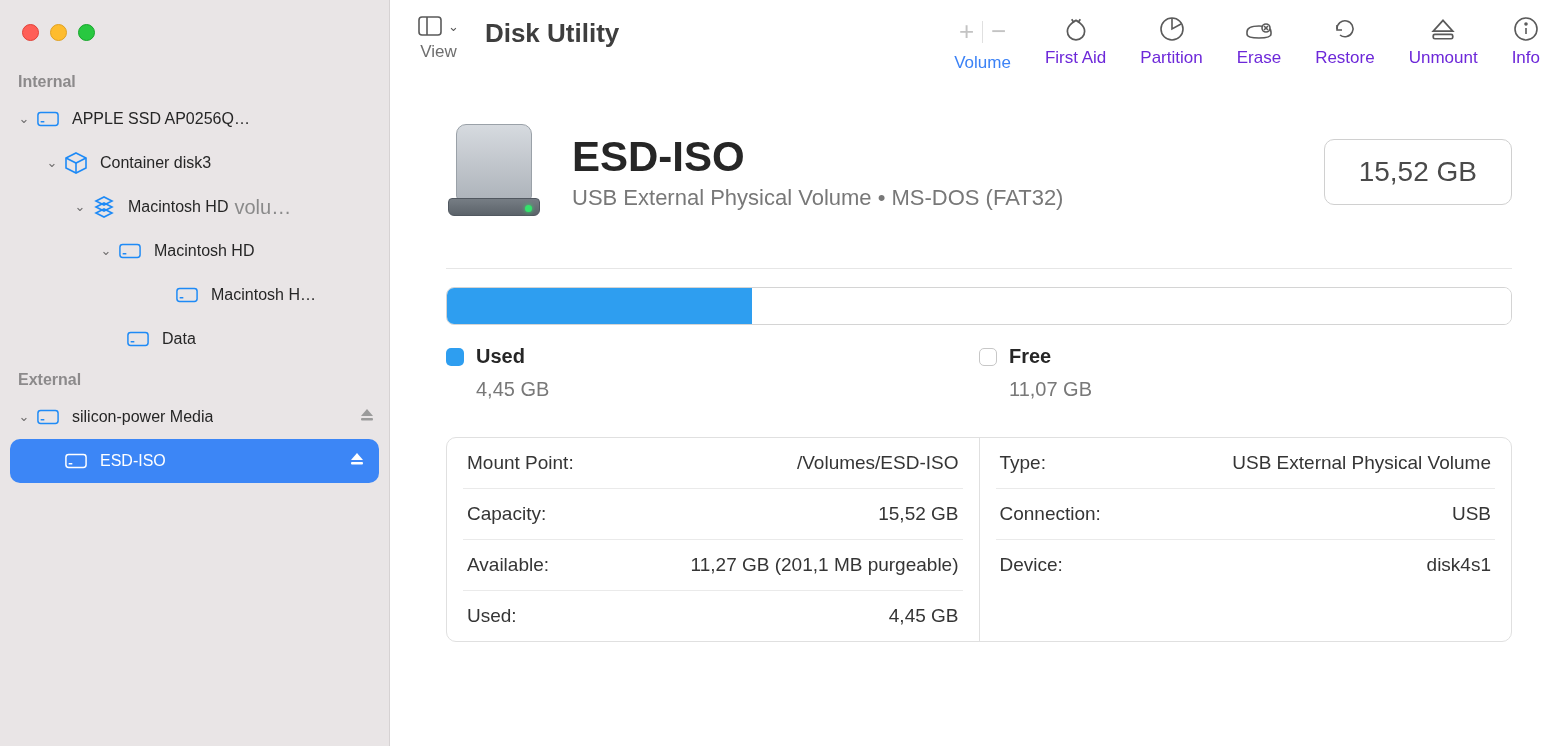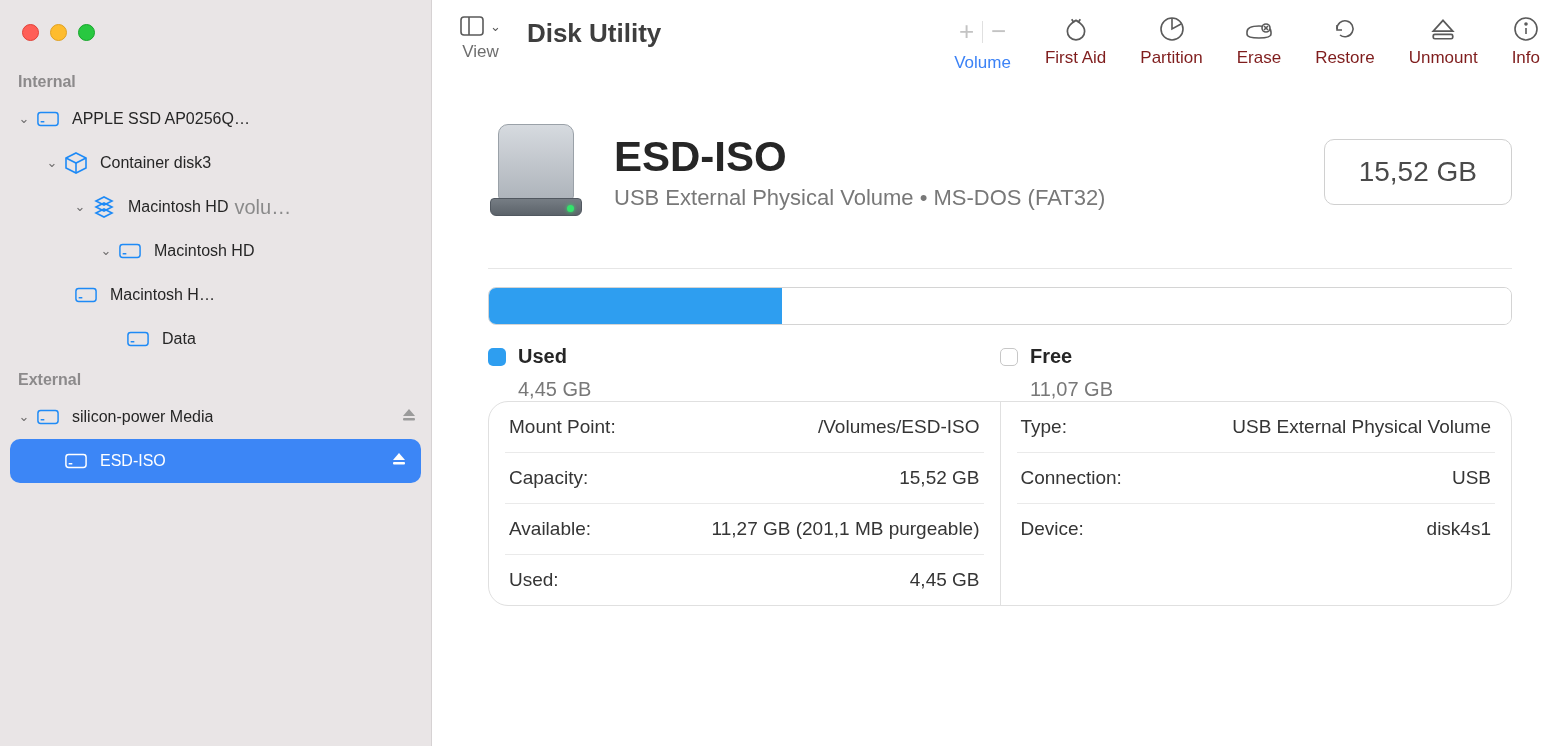--- a/index.html
+++ b/index.html
@@ -1,21 +1,21 @@
 <!DOCTYPE html>
 <html><head>
 <meta charset="utf-8">
 <style>
   * { box-sizing: border-box; margin: 0; padding: 0; }
   html, body { height: 100%; width: 100%; font-family: -apple-system, "Helvetica Neue", Arial, sans-serif; }
   body { display: flex; background: #fff; color: #333; font-size: 19px; }
 
   
   .sidebar {
-    width: 432px;
+    width: 390px;
     background: #e9e5e6;
     border-right: 1px solid #d6d2d3;
     padding-top: 18px;
     flex-shrink: 0;
     height: 100%;
     overflow: hidden;
   }
   .traffic-lights { display: flex; gap: 11px; padding: 6px 0 22px 22px; }
   .tl { width: 17px; height: 17px; border-radius: 50%; }
   .tl-close { background: #ff5f57; border: 1px solid #e14138; }
@@ -63,21 +63,21 @@
   .tree-label { font-size: 16px; color: #262626; overflow: hidden; text-overflow: ellipsis; }
   .tree-row.selected .tree-label { color: #fff; }
   .tree-sublabel { font-size: 20px; color: #8a8a8a; margin-left: 6px; }
   .eject { margin-left: auto; color: #9b9b9b; }
   .tree-row.selected .eject { color: #fff; }
 
   .indent-0 { padding-left: 14px; }
   .indent-1 { padding-left: 42px; }
   .indent-2 { padding-left: 70px; }
   .indent-3 { padding-left: 96px; }
-  .indent-4 { padding-left: 72px; }
+  .indent-4 { padding-left: 114px; justify-content: center; }
   .indent-3x { padding-left: 124px; }
   .tree-row.selected.indent-1 { padding-left: 32px; }
 
   
   .main { flex: 1; display: flex; flex-direction: column; height: 100%; }
   .toolbar {
     height: 82px;
     display: flex;
     align-items: flex-start;
     padding: 16px 28px 0 28px;
@@ -85,21 +85,21 @@
   .tb-left { display: flex; align-items: flex-start; gap: 26px; }
   .tb-view { display: flex; flex-direction: column; align-items: center; gap: 6px; }
   .tb-view-top { display: flex; align-items: center; gap: 6px; color: #5a5a5a; font-size: 24px; }
   .tb-view-top svg { width: 24px; height: 20px; stroke: #5a5a5a; }
   .tb-view-label { color: #6e6e6e; font-size: 17px; text-align: right; }
   .tb-title { font-size: 26px; font-weight: 700; color: #3e3e3e; margin-top: 2px; }
 
   .tb-right { margin-left: auto; display: flex; gap: 34px; }
   .tb-item { display: flex; flex-direction: column; align-items: center; gap: 6px; cursor: default; }
   .tb-item svg { width: 28px; height: 26px; stroke: #5a5a5a; fill: none; stroke-width: 1.6; }
-  .tb-item-label { color: #7f1d1d; font-size: 17px; }
+  .tb-item-label { color: #6d28d9; font-size: 17px; }
   .tb-item.disabled .tb-item-label { color: #3b82f6; }
   .tb-vol { display: flex; align-items: center; gap: 8px; color: #c3c3c3; font-size: 26px; }
   .tb-vol .sep { width: 1px; height: 22px; background: #e0e0e0; }
 
   .content { padding: 42px 56px 0 56px; flex: 1; overflow: auto; }
 
   .header-row { display: flex; align-items: center; gap: 30px; padding-bottom: 48px; border-bottom: 1px solid #e6e6e6; }
   .drive-img { width: 96px; height: 96px; position: relative; }
   .drive-body {
     position: absolute; left: 10px; right: 10px; top: 0; bottom: 20px;
@@ -144,22 +144,23 @@
   .usage-legend { display: flex; margin-top: 20px; gap: 0; }
   .legend-col { flex: 1; display: flex; flex-direction: column; gap: 10px; }
   .legend-top { display: flex; align-items: center; gap: 12px; }
   .legend-sq { width: 18px; height: 18px; border-radius: 5px; }
   .legend-sq.used { background: #2e9ef0; }
   .legend-sq.free { background: #fff; border: 1.5px solid #c7c7c7; }
   .legend-label { font-weight: 700; font-size: 20px; color: #262626; }
   .legend-val { color: #787878; font-size: 20px; margin-left: 30px; }
 
   .details-table {
+    margin-top: 36px;
     border: 1px solid #e0e0e0;
-    border-radius: 20px;
+    border-radius: 10px;
     display: flex;
   }
   .details-col { flex: 1; padding: 0 16px; }
   .details-col:first-child { border-right: 1px solid #e0e0e0; }
   .detail-row {
     display: flex;
     justify-content: space-between;
     padding: 14px 4px;
     border-bottom: 1px solid #eaeaea;
     font-size: 19px;

